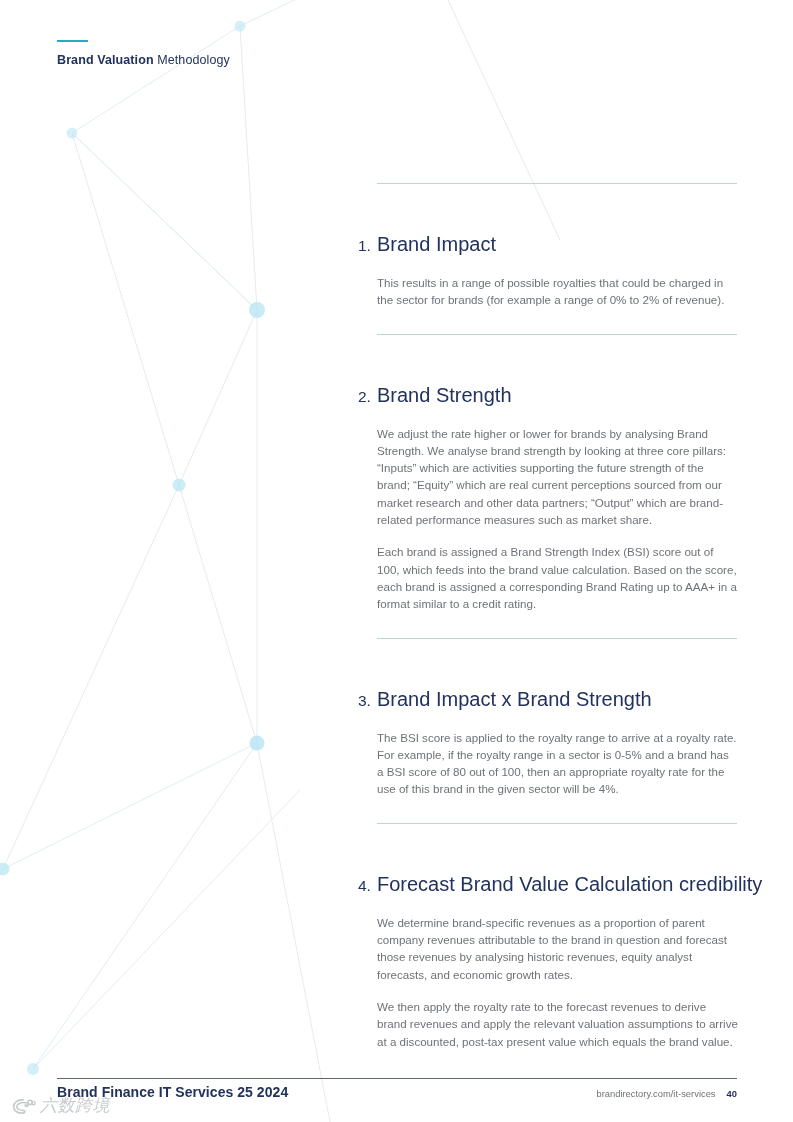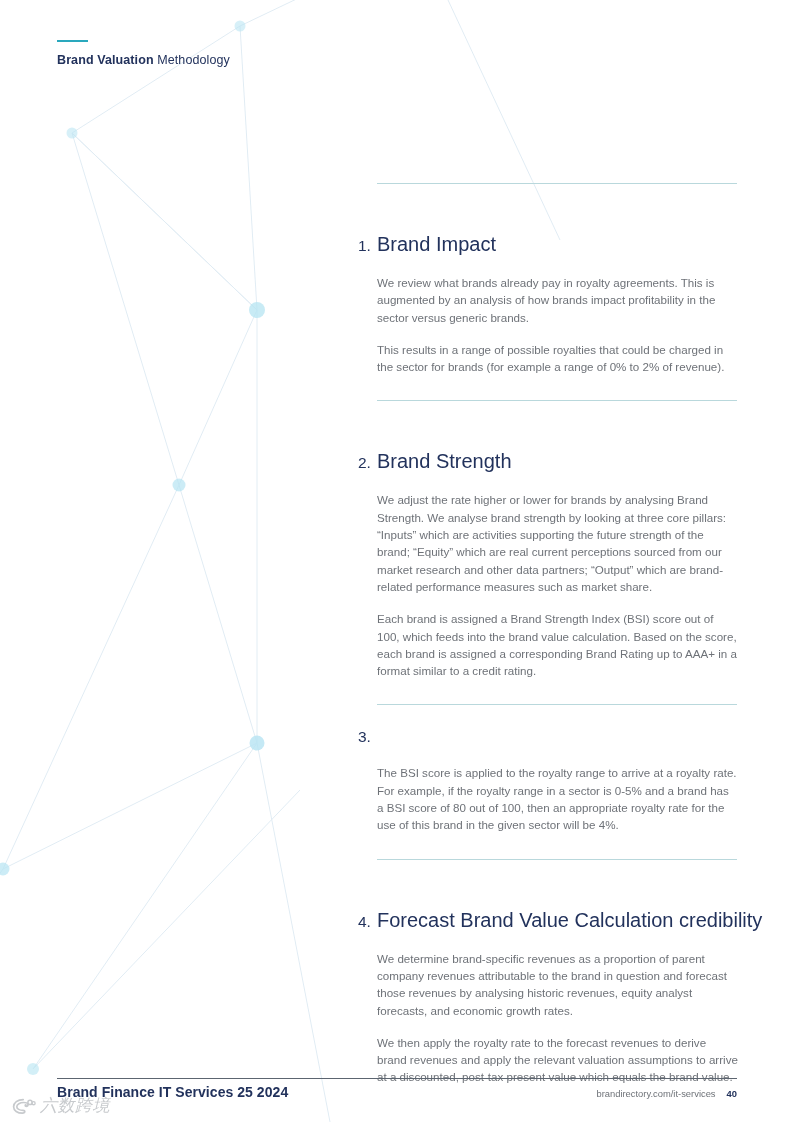--- a/index.html
+++ b/index.html
@@ -212,21 +212,20 @@
 
 <div class="content">
 
   <div class="section">
     <div class="section-rule"></div>
     <div class="section-head">
       <span class="section-num">1.</span>
       <span class="section-title">Brand Impact</span>
     </div>
     <div class="section-body">
-      <p>We review what brands already pay in royalty agreements. This is augmented by an analysis of how brands impact profitability in the sector versus generic brands.</p>
       <p>This results in a range of possible royalties that could be charged in the sector for brands (for example a range of 0% to 2% of revenue).</p>
     </div>
   </div>
 
   <div class="sec-gap"></div>
 
   <div class="section">
     <div class="section-rule"></div>
     <div class="section-head">
       <span class="section-num">2.</span>
@@ -237,20 +236,21 @@
       <p>Each brand is assigned a Brand Strength Index (BSI) score out of 100, which feeds into the brand value calculation. Based on the score, each brand is assigned a corresponding Brand Rating up to AAA+ in a format similar to a credit rating.</p>
     </div>
   </div>
 
   <div class="sec-gap"></div>
 
   <div class="section">
     <div class="section-rule"></div>
     <div class="section-head">
       <span class="section-num">3.</span>
+      <span class="section-title">Brand Impact x Brand Strength</span>
     </div>
     <div class="section-body">
       <p>The BSI score is applied to the royalty range to arrive at a royalty rate. For example, if the royalty range in a sector is 0-5% and a brand has a BSI score of 80 out of 100, then an appropriate royalty rate for the use of this brand in the given sector will be 4%.</p>
     </div>
   </div>
 
   <div class="sec-gap"></div>
 
   <div class="section">
     <div class="section-rule"></div>

